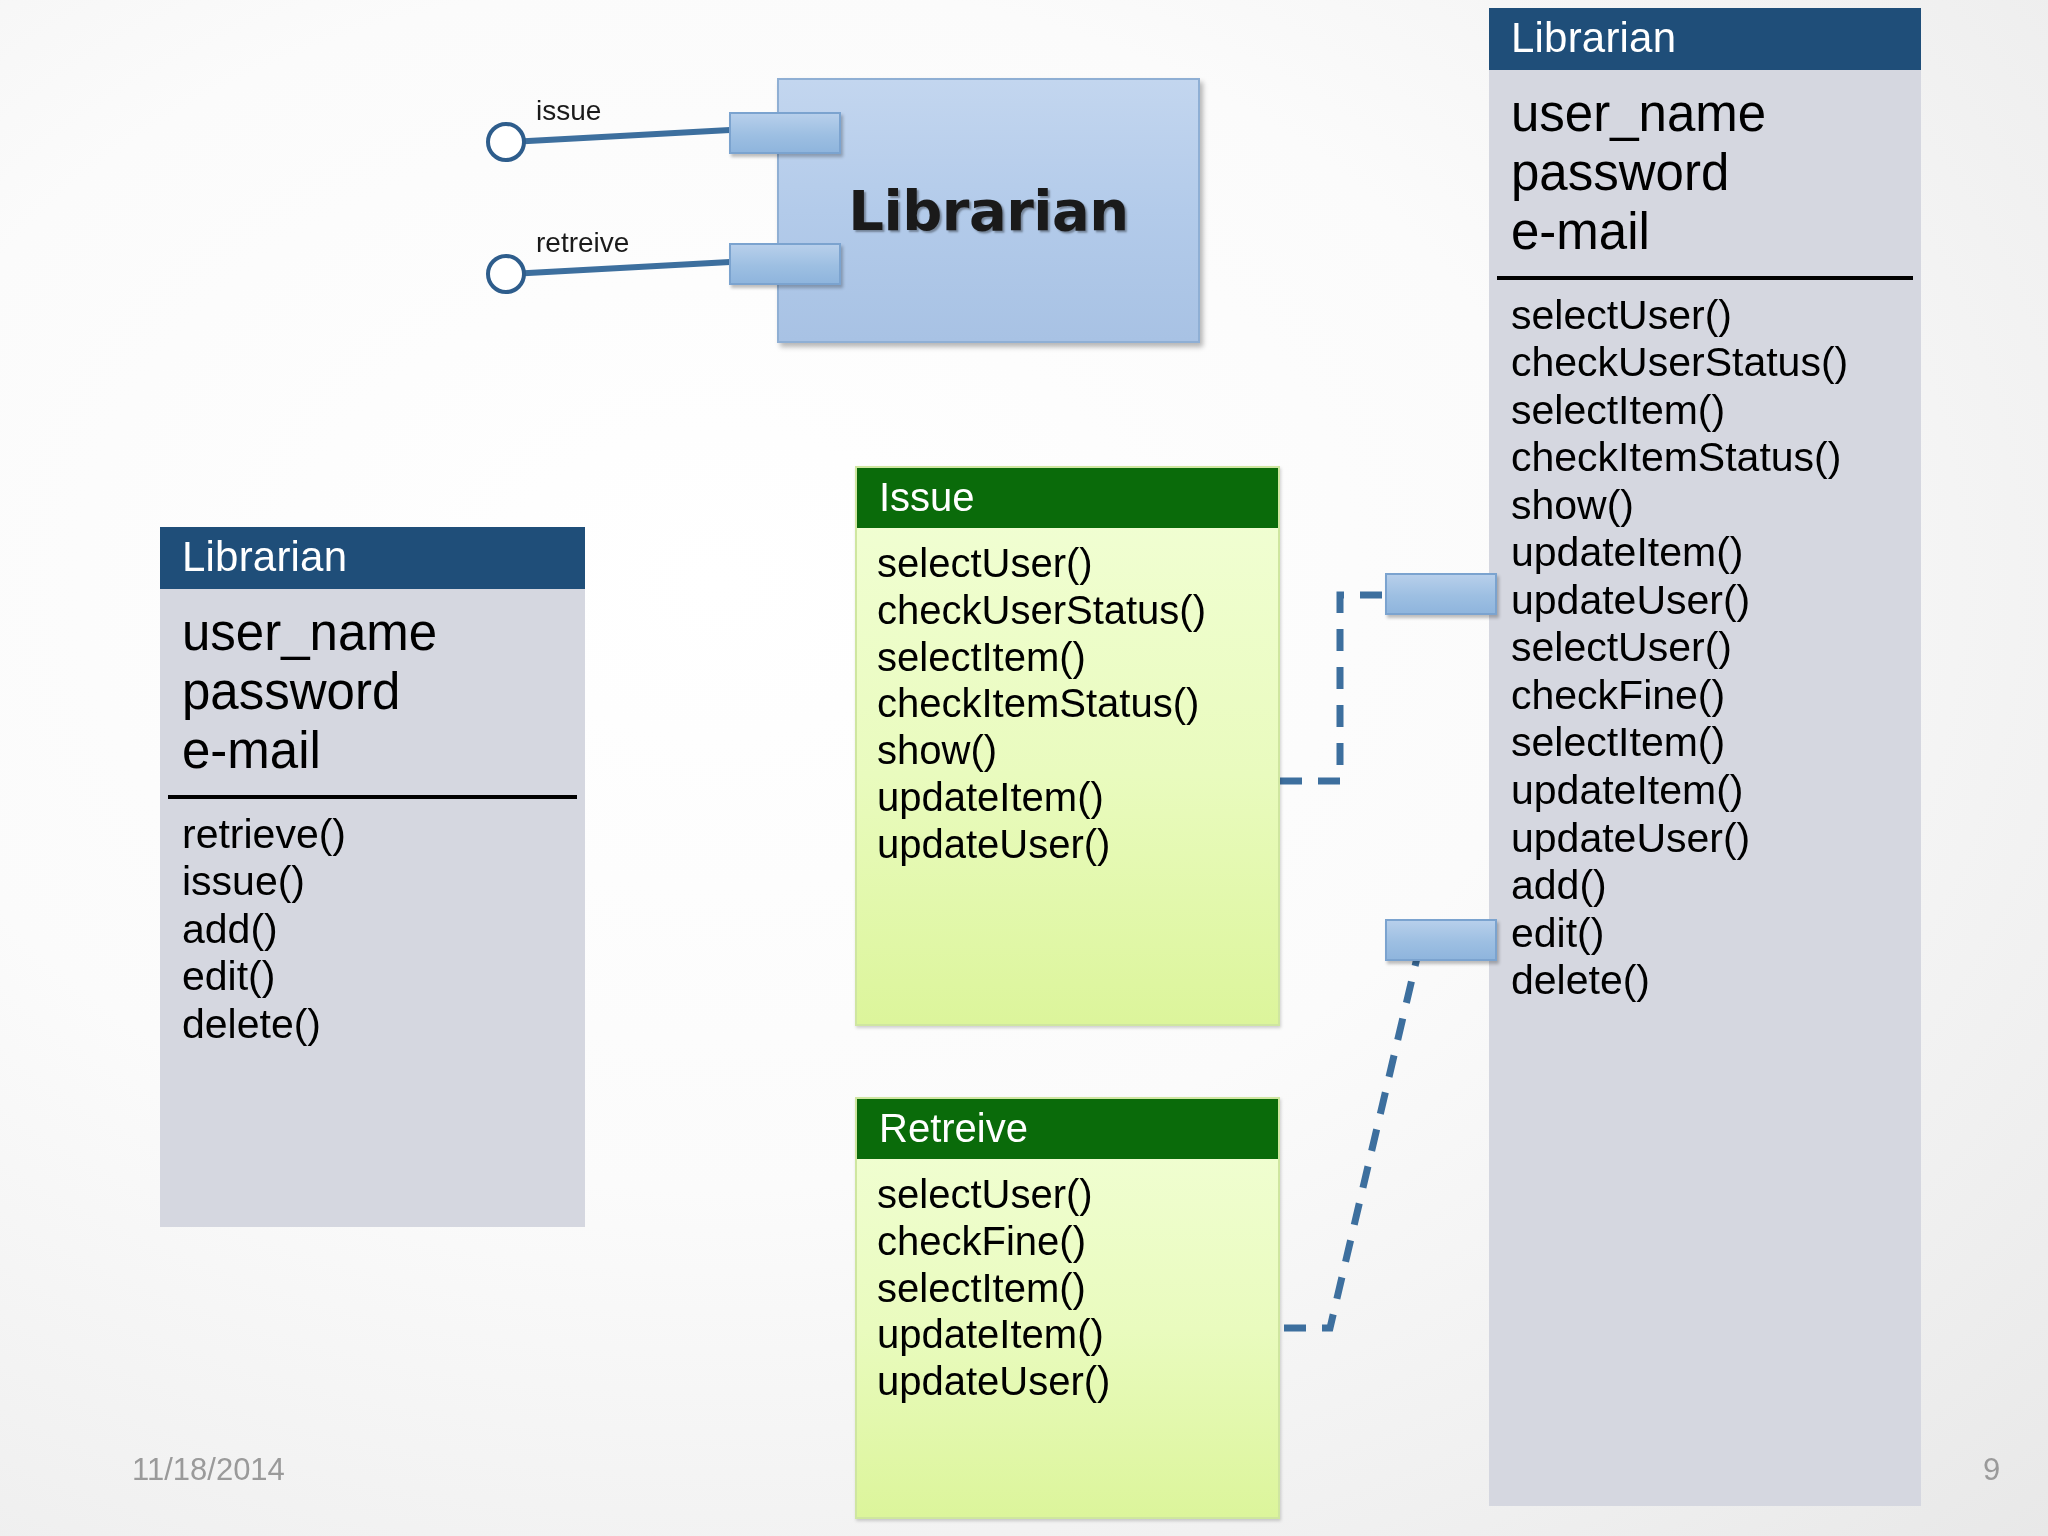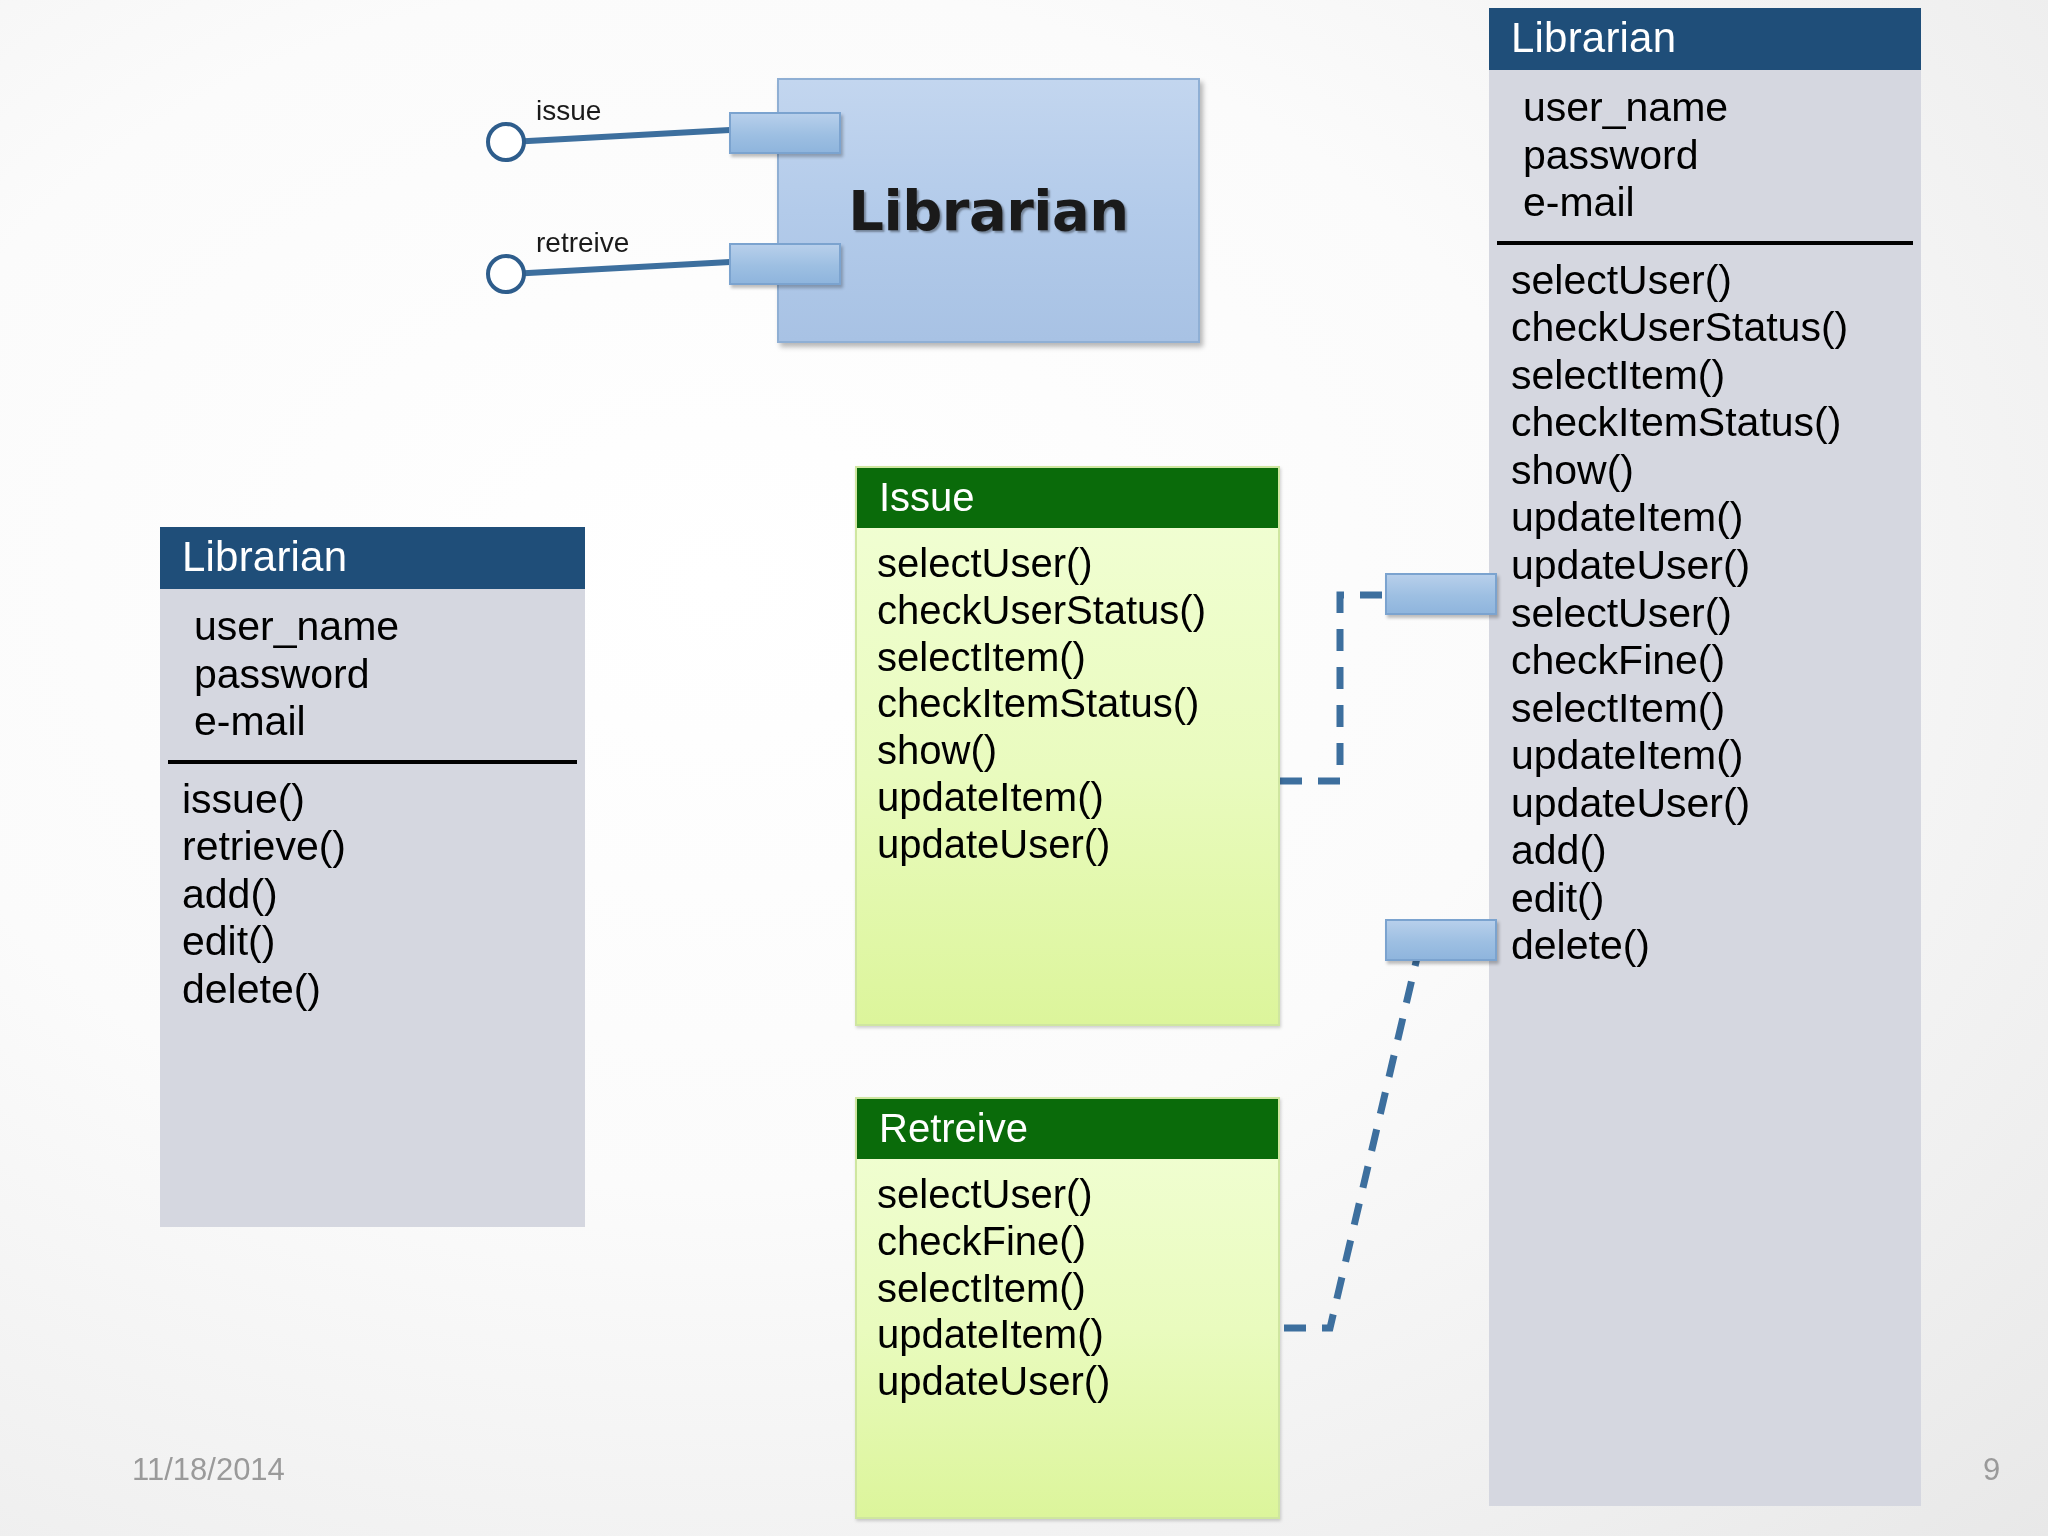--- a/index.html
+++ b/index.html
@@ -31,23 +31,22 @@
     background: #1f4e79;
     color: #ffffff;
     font-size: 42px;
     padding: 8px 0 10px 22px;
     line-height: 1.05;
     letter-spacing: .2px;
   }
   .uml-class .uml-attrs {
     padding: 14px 2px 10px 22px;
     color: #000;
-    font-size: 41px;
+    font-size: 51px;
     line-height: 1.16;
-    margin-left: 12px;
   }
   .uml-class .uml-sep {
     height: 0;
     border-top: 4px solid #000;
     margin: 4px 8px 0 8px;
   }
   .uml-class .uml-ops {
     padding: 12px 0 18px 22px;
     color: #000;
     font-size: 41px;
@@ -169,22 +168,22 @@
 
   <div class="uml-class" style="left:160px; top:527px; width:425px; height:700px;">
     <div class="uml-title">Librarian</div>
     <div class="uml-attrs">
       <div class="row">user_name</div>
       <div class="row">password</div>
       <div class="row">e-mail</div>
     </div>
     <div class="uml-sep"></div>
     <div class="uml-ops">
+      <div class="row">retrieve()</div>
       <div class="row">issue()</div>
-      <div class="row">retrieve()</div>
       <div class="row">add()</div>
       <div class="row">edit()</div>
       <div class="row">delete()</div>
     </div>
   </div>
 
   <div class="uml-class" style="left:1489px; top:8px; width:432px; height:1498px;">
     <div class="uml-title">Librarian</div>
     <div class="uml-attrs">
       <div class="row">user_name</div>

